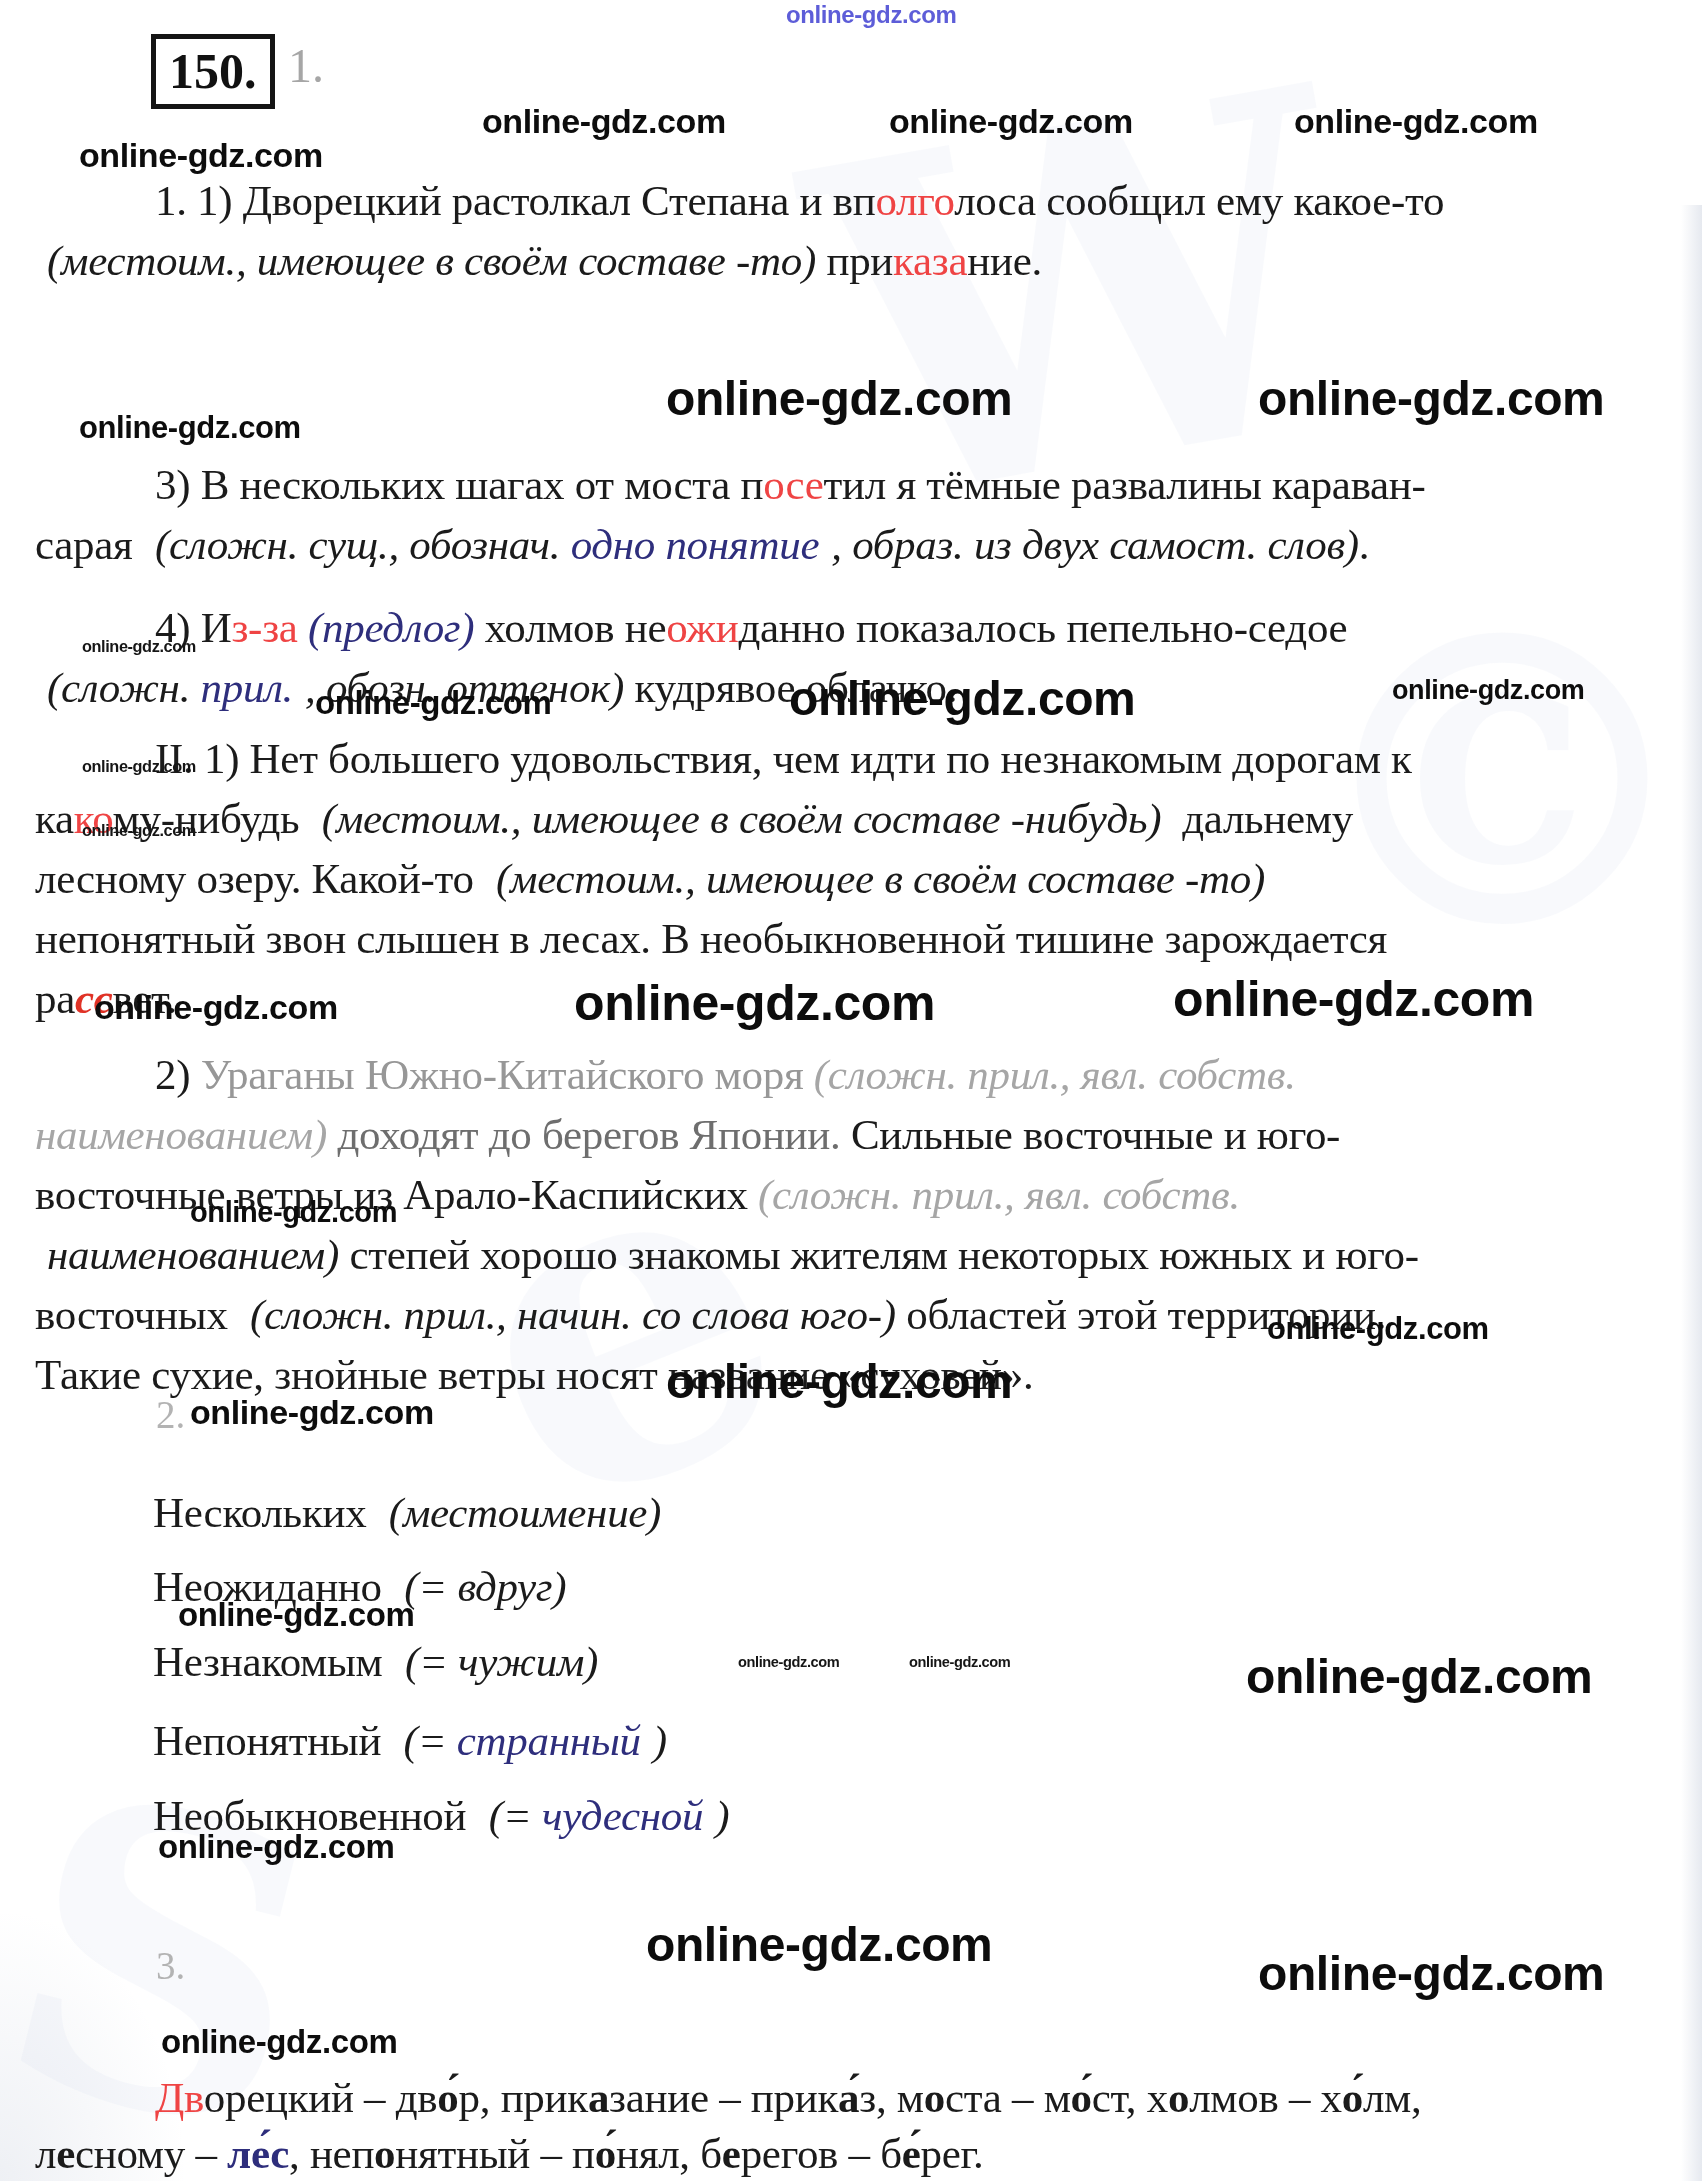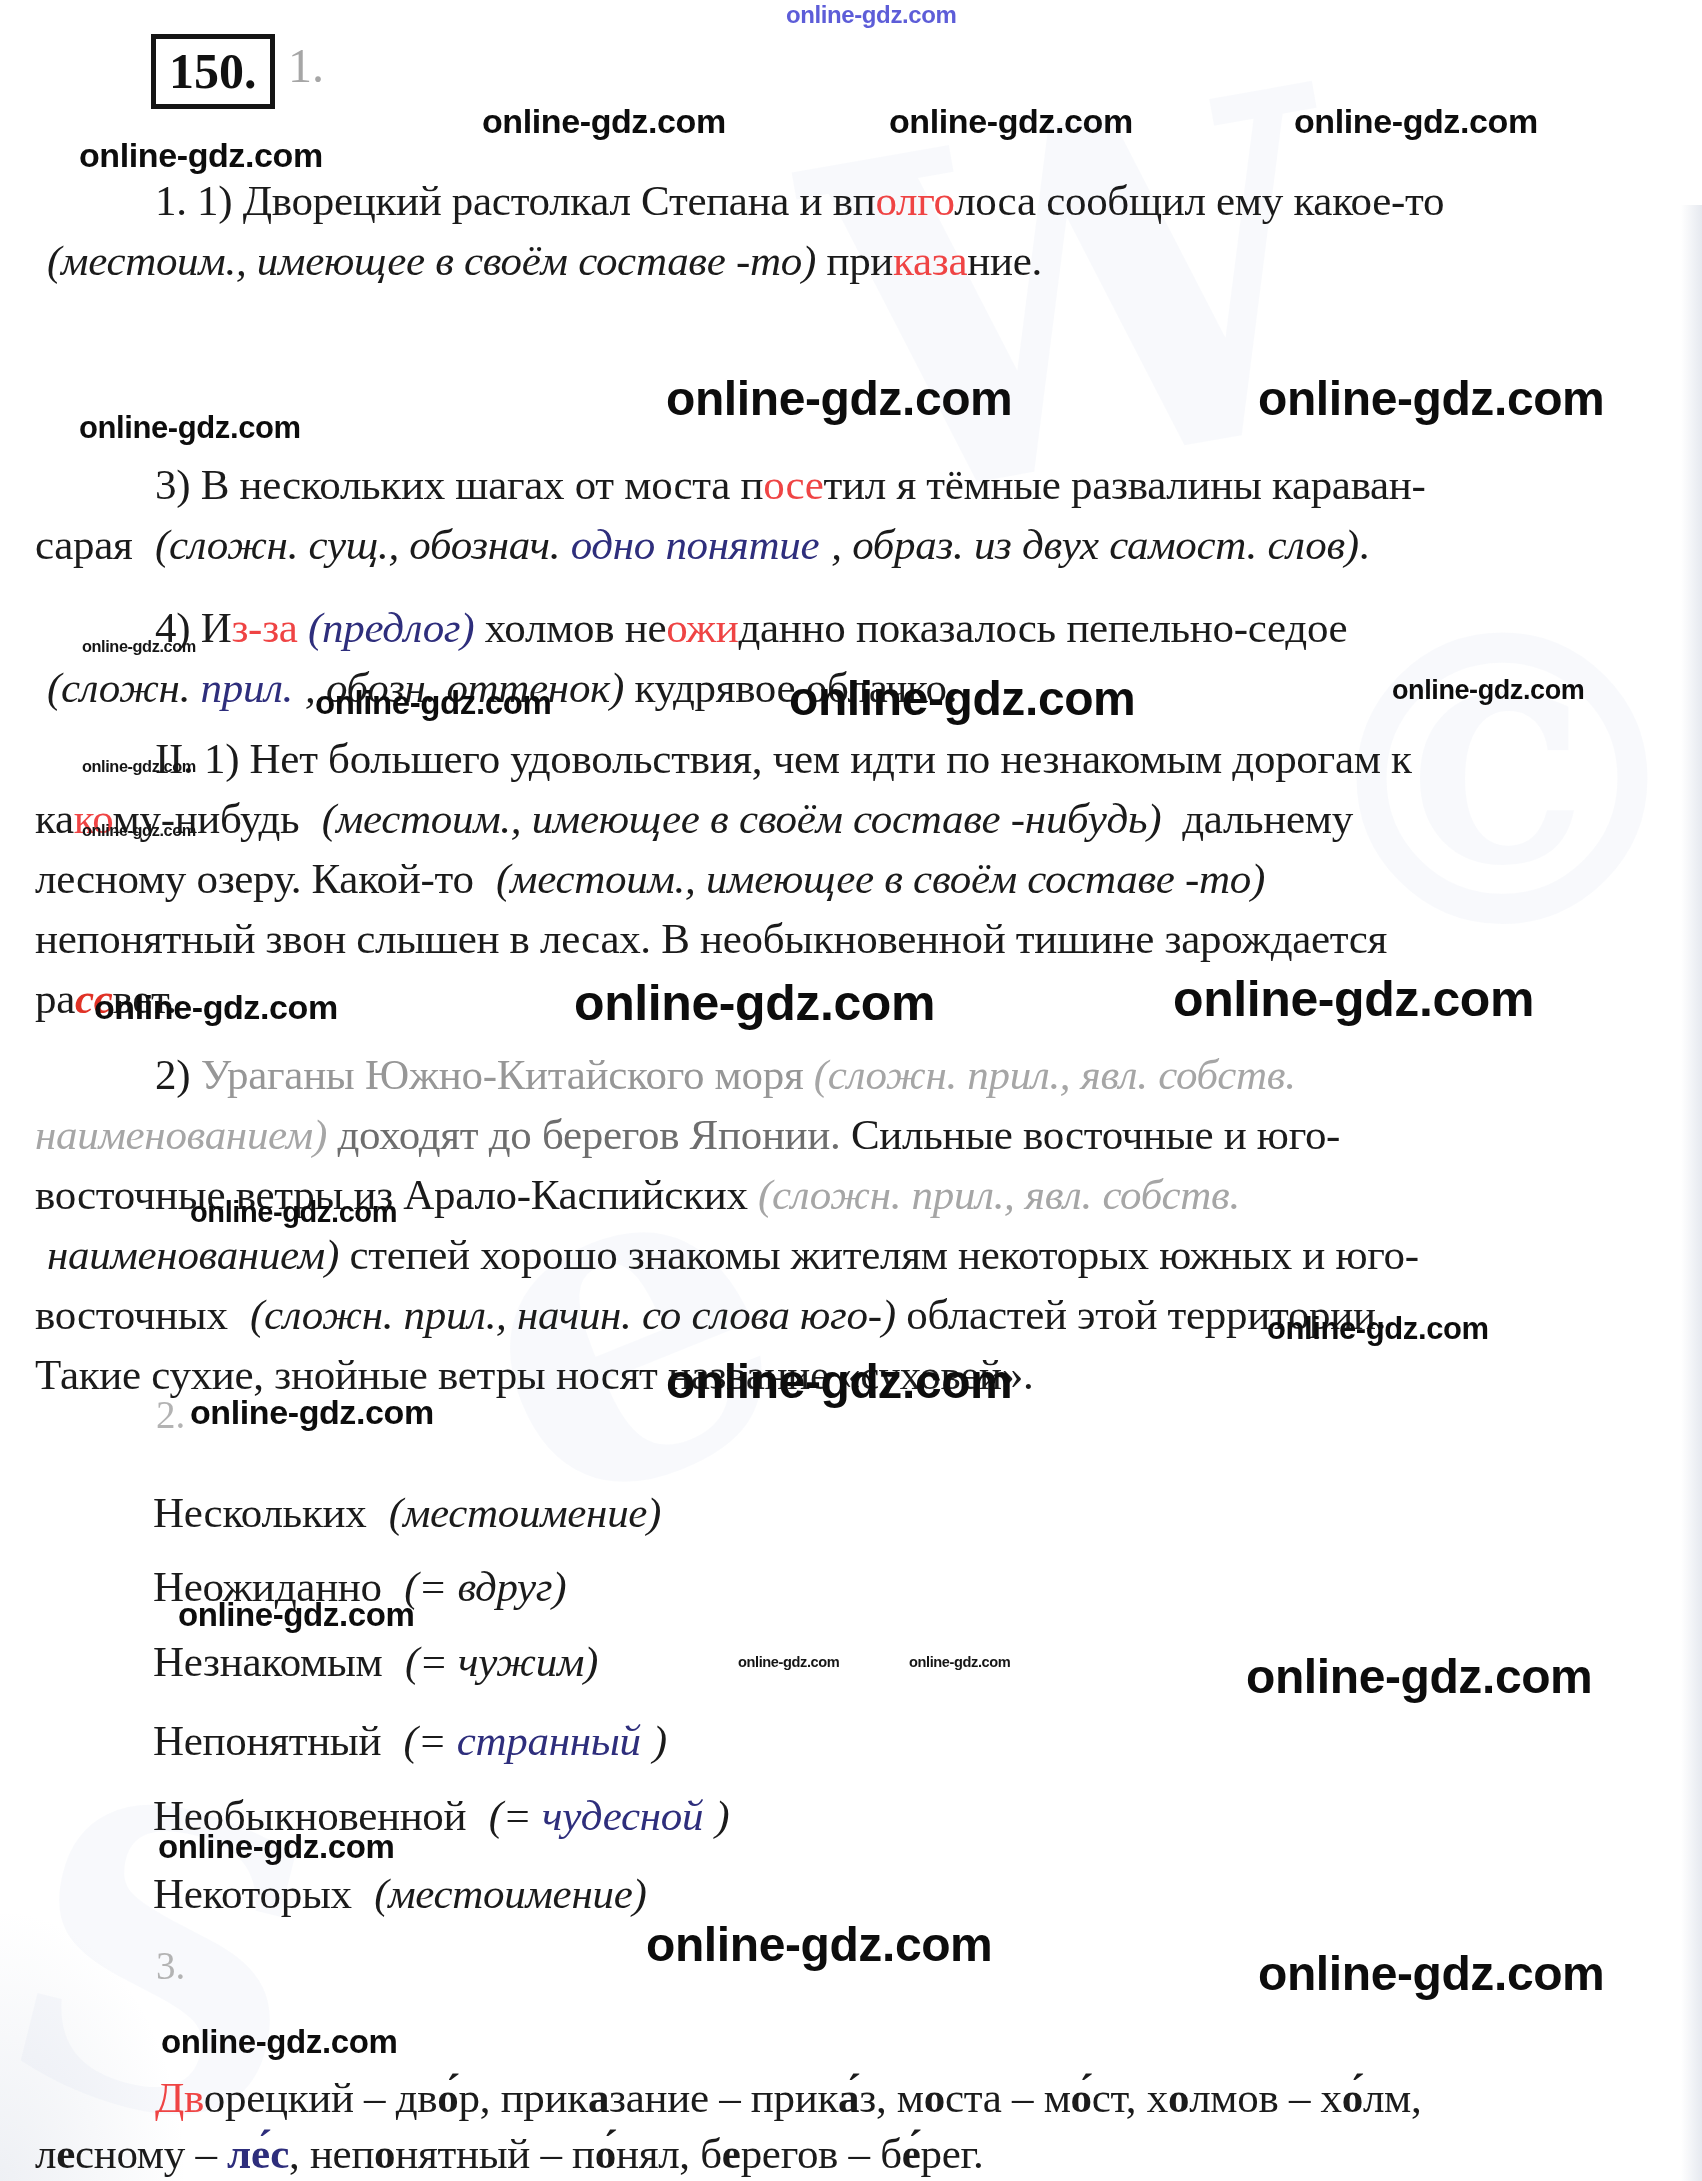--- a/index.html
+++ b/index.html
@@ -101,21 +101,20 @@
 восточные ветры из Арало-Каспийских </span><span class="s-gi">(сложн. прил., явл. собств.
 </span><span class="s-i">наименованием)</span><span class="s-n"> степей хорошо знакомы жителям некоторых южных и юго-
 восточных </span><span class="s-i">(сложн. прил., начин. со слова юго-)</span><span class="s-n"> областей этой территории.
 Такие сухие, знойные ветры носят название «суховей».</span></div>
 
   <div class="listline li1"><span class="s-n">Нескольких </span><span class="s-i">(местоимение)</span></div>
   <div class="listline li2"><span class="s-n">Неожиданно </span><span class="s-i">(= вдруг)</span></div>
   <div class="listline li3"><span class="s-n">Незнакомым </span><span class="s-i">(= чужим)</span></div>
   <div class="listline li4"><span class="s-n">Непонятный </span><span class="s-i">(= </span><span class="s-bi">странный</span><span class="s-i">)</span></div>
   <div class="listline li5"><span class="s-n">Необыкновенной </span><span class="s-i">(= </span><span class="s-bi">чудесной</span><span class="s-i">)</span></div>
-  <div class="listline li6"><span class="s-n">Некоторых </span><span class="s-i">(местоимение)</span></div>
 
   <div class="para pp7"><span class="s-b">Дв</span><span class="s-n">орецкий – дв</span><span class="s-bd">о́</span><span class="s-n">р, прик</span><span class="s-bd">а</span><span class="s-n">зание – прик</span><span class="s-bd">а́</span><span class="s-n">з, м</span><span class="s-bd">о</span><span class="s-n">ста – м</span><span class="s-bd">о́</span><span class="s-n">ст, х</span><span class="s-bd">о</span><span class="s-n">лмов – х</span><span class="s-bd">о́</span><span class="s-n">лм,
 л</span><span class="s-bd">е</span><span class="s-n">сному – </span><span class="s-bbd">ле́с</span><span class="s-n">, неп</span><span class="s-bd">о</span><span class="s-n">нятный – п</span><span class="s-bd">о́</span><span class="s-n">нял, б</span><span class="s-bd">е</span><span class="s-n">регов – б</span><span class="s-bd">е́</span><span class="s-n">рег.</span></div>
 
   <div id="wm-layer">
       <span class="wm wm-blue" style="left: 786px; top: 1.7px; font-size: 24px;">online-gdz.com</span>
       <span class="wm wm-bold" style="left: 482px; top: 103px; font-size: 34px;">online-gdz.com</span>
       <span class="wm wm-bold" style="left: 889px; top: 103px; font-size: 34px;">online-gdz.com</span>
       <span class="wm wm-bold" style="left: 1294px; top: 103px; font-size: 34px;">online-gdz.com</span>
       <span class="wm wm-bold" style="left: 79px; top: 137px; font-size: 34px;">online-gdz.com</span>

